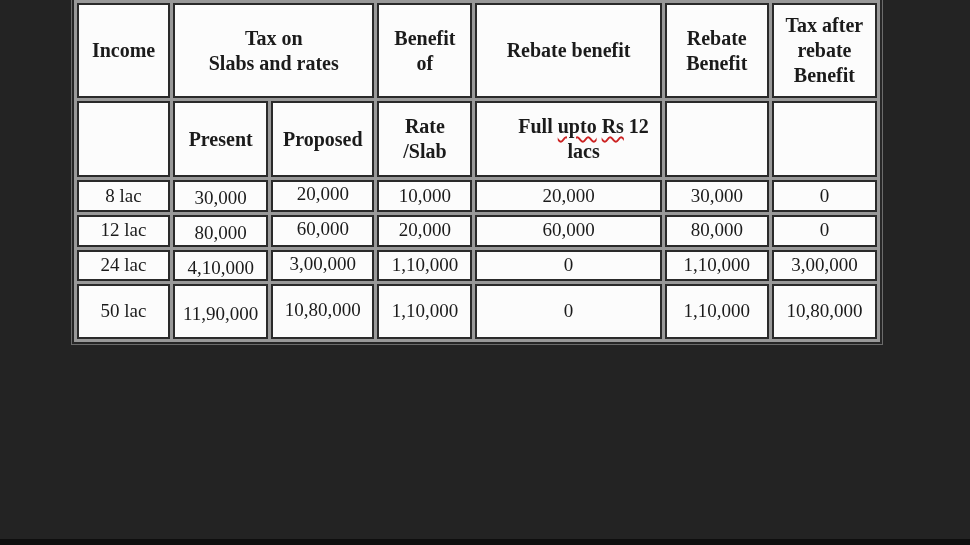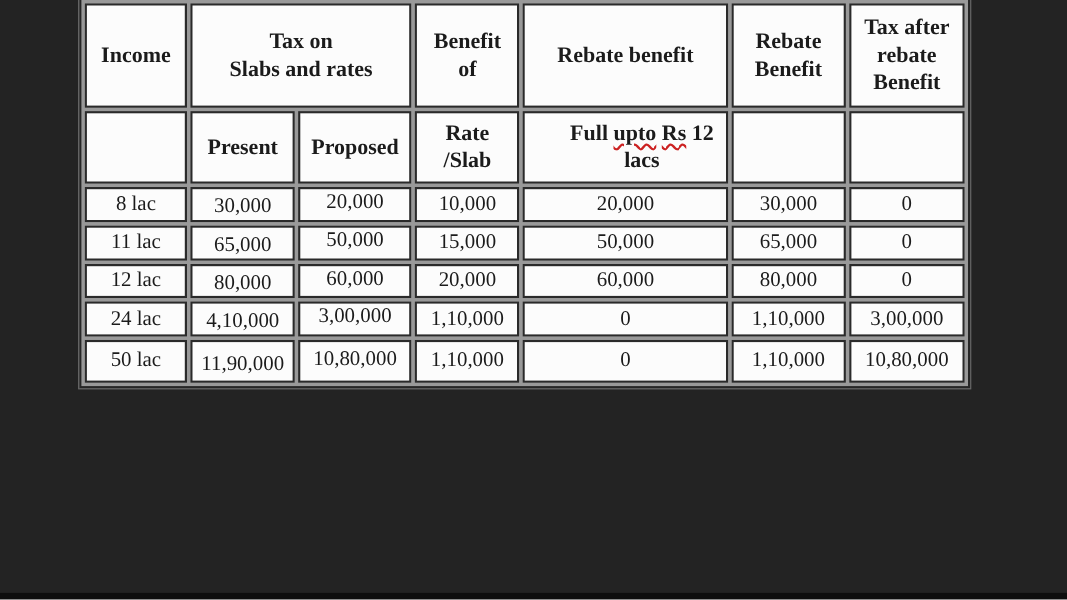--- a/index.html
+++ b/index.html
@@ -53,23 +53,23 @@
   }
   th.normal-wrap {
     white-space: normal;
     padding-left: 32px;
   }
   td {
     font-size: 19px;
     line-height: 1.2;
   }
   tr.header-row-1 { height: 95px; }
-  tr.header-row-2 { height: 66px; }
+  tr.header-row-2 { height: 76px; }
   tbody tr { height: 16px; }
-  tbody tr.tall { height: 39px; }
+  tbody tr.tall { height: 55px; }
   
   tbody td:nth-child(2) { padding-top: 5px; }
   tbody td:nth-child(3) { padding-bottom: 3px; }
   .squiggle {
     text-decoration-line: underline;
     text-decoration-style: wavy;
     text-decoration-color: #cc2222;
     text-decoration-thickness: 2px;
     text-underline-offset: 3px;
   }
@@ -123,29 +123,20 @@
         <tr>
           <td>8 lac</td>
           <td>30,000</td>
           <td>20,000</td>
           <td>10,000</td>
           <td>20,000</td>
           <td>30,000</td>
           <td>0</td>
         </tr>
         <tr>
-          <td>11 lac</td>
-          <td>65,000</td>
-          <td>50,000</td>
-          <td>15,000</td>
-          <td>50,000</td>
-          <td>65,000</td>
-          <td>0</td>
-        </tr>
-        <tr>
           <td>12 lac</td>
           <td>80,000</td>
           <td>60,000</td>
           <td>20,000</td>
           <td>60,000</td>
           <td>80,000</td>
           <td>0</td>
         </tr>
         <tr>
           <td>24 lac</td>

